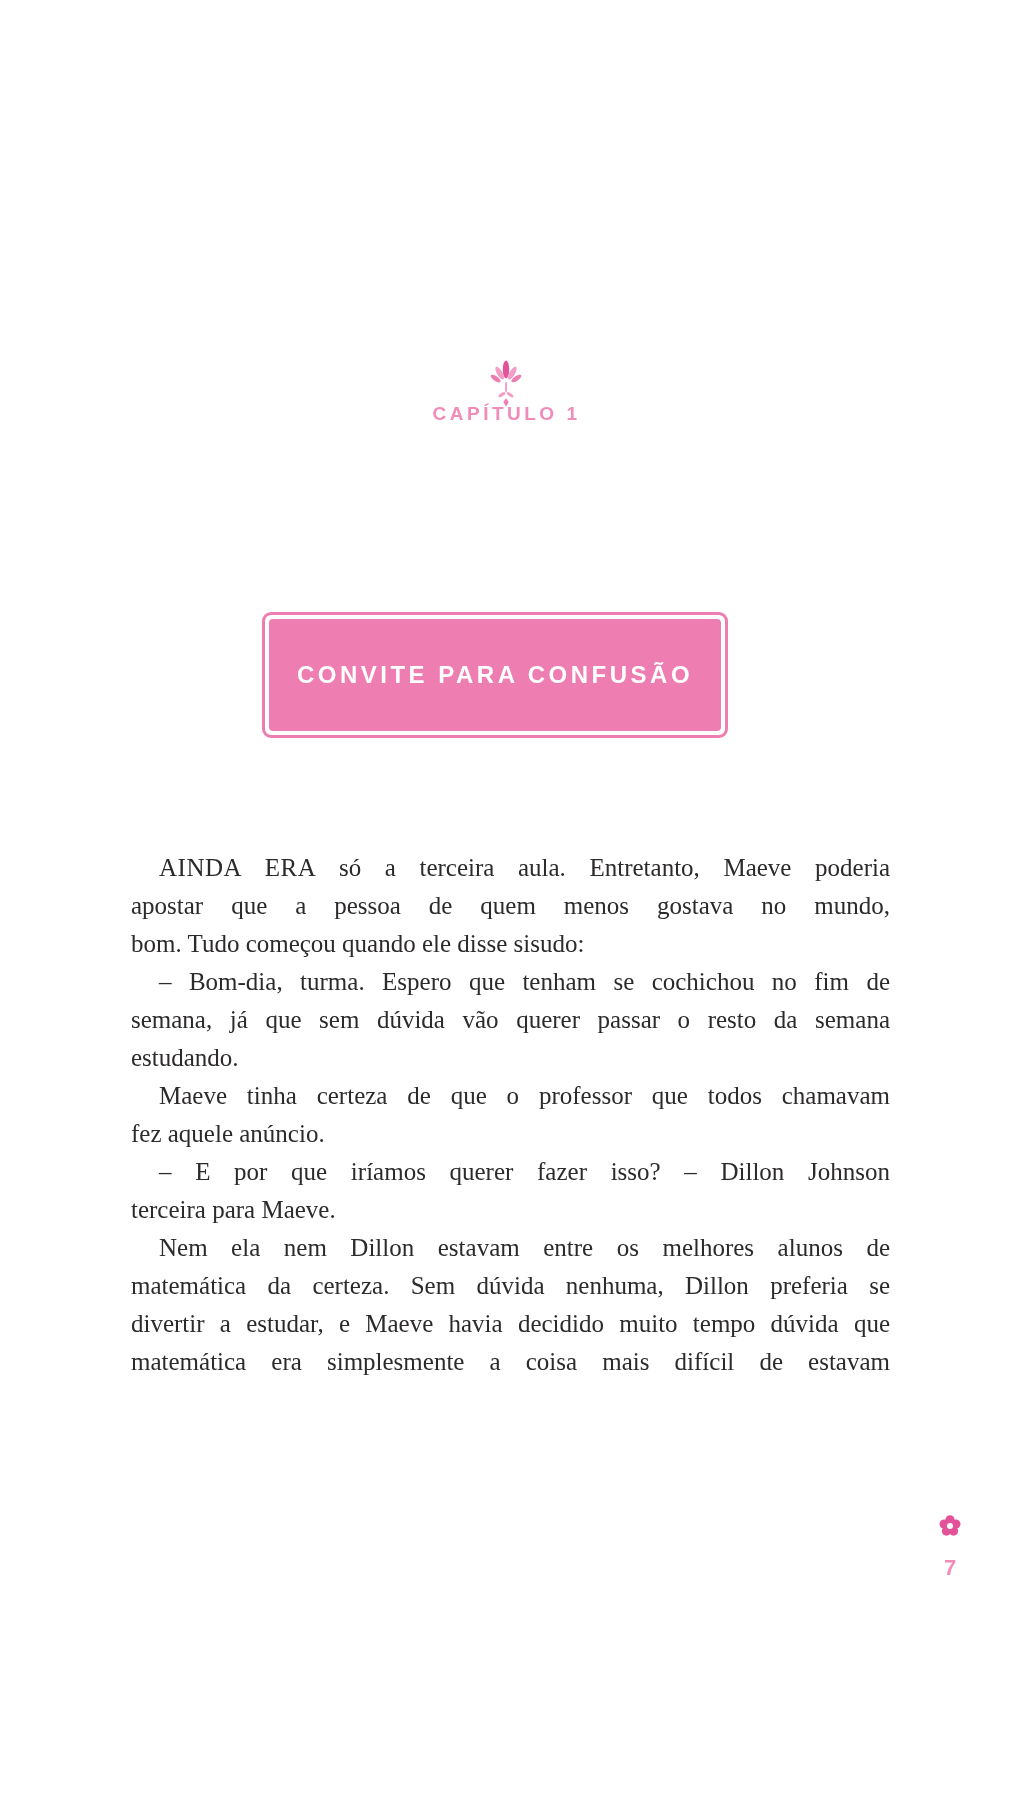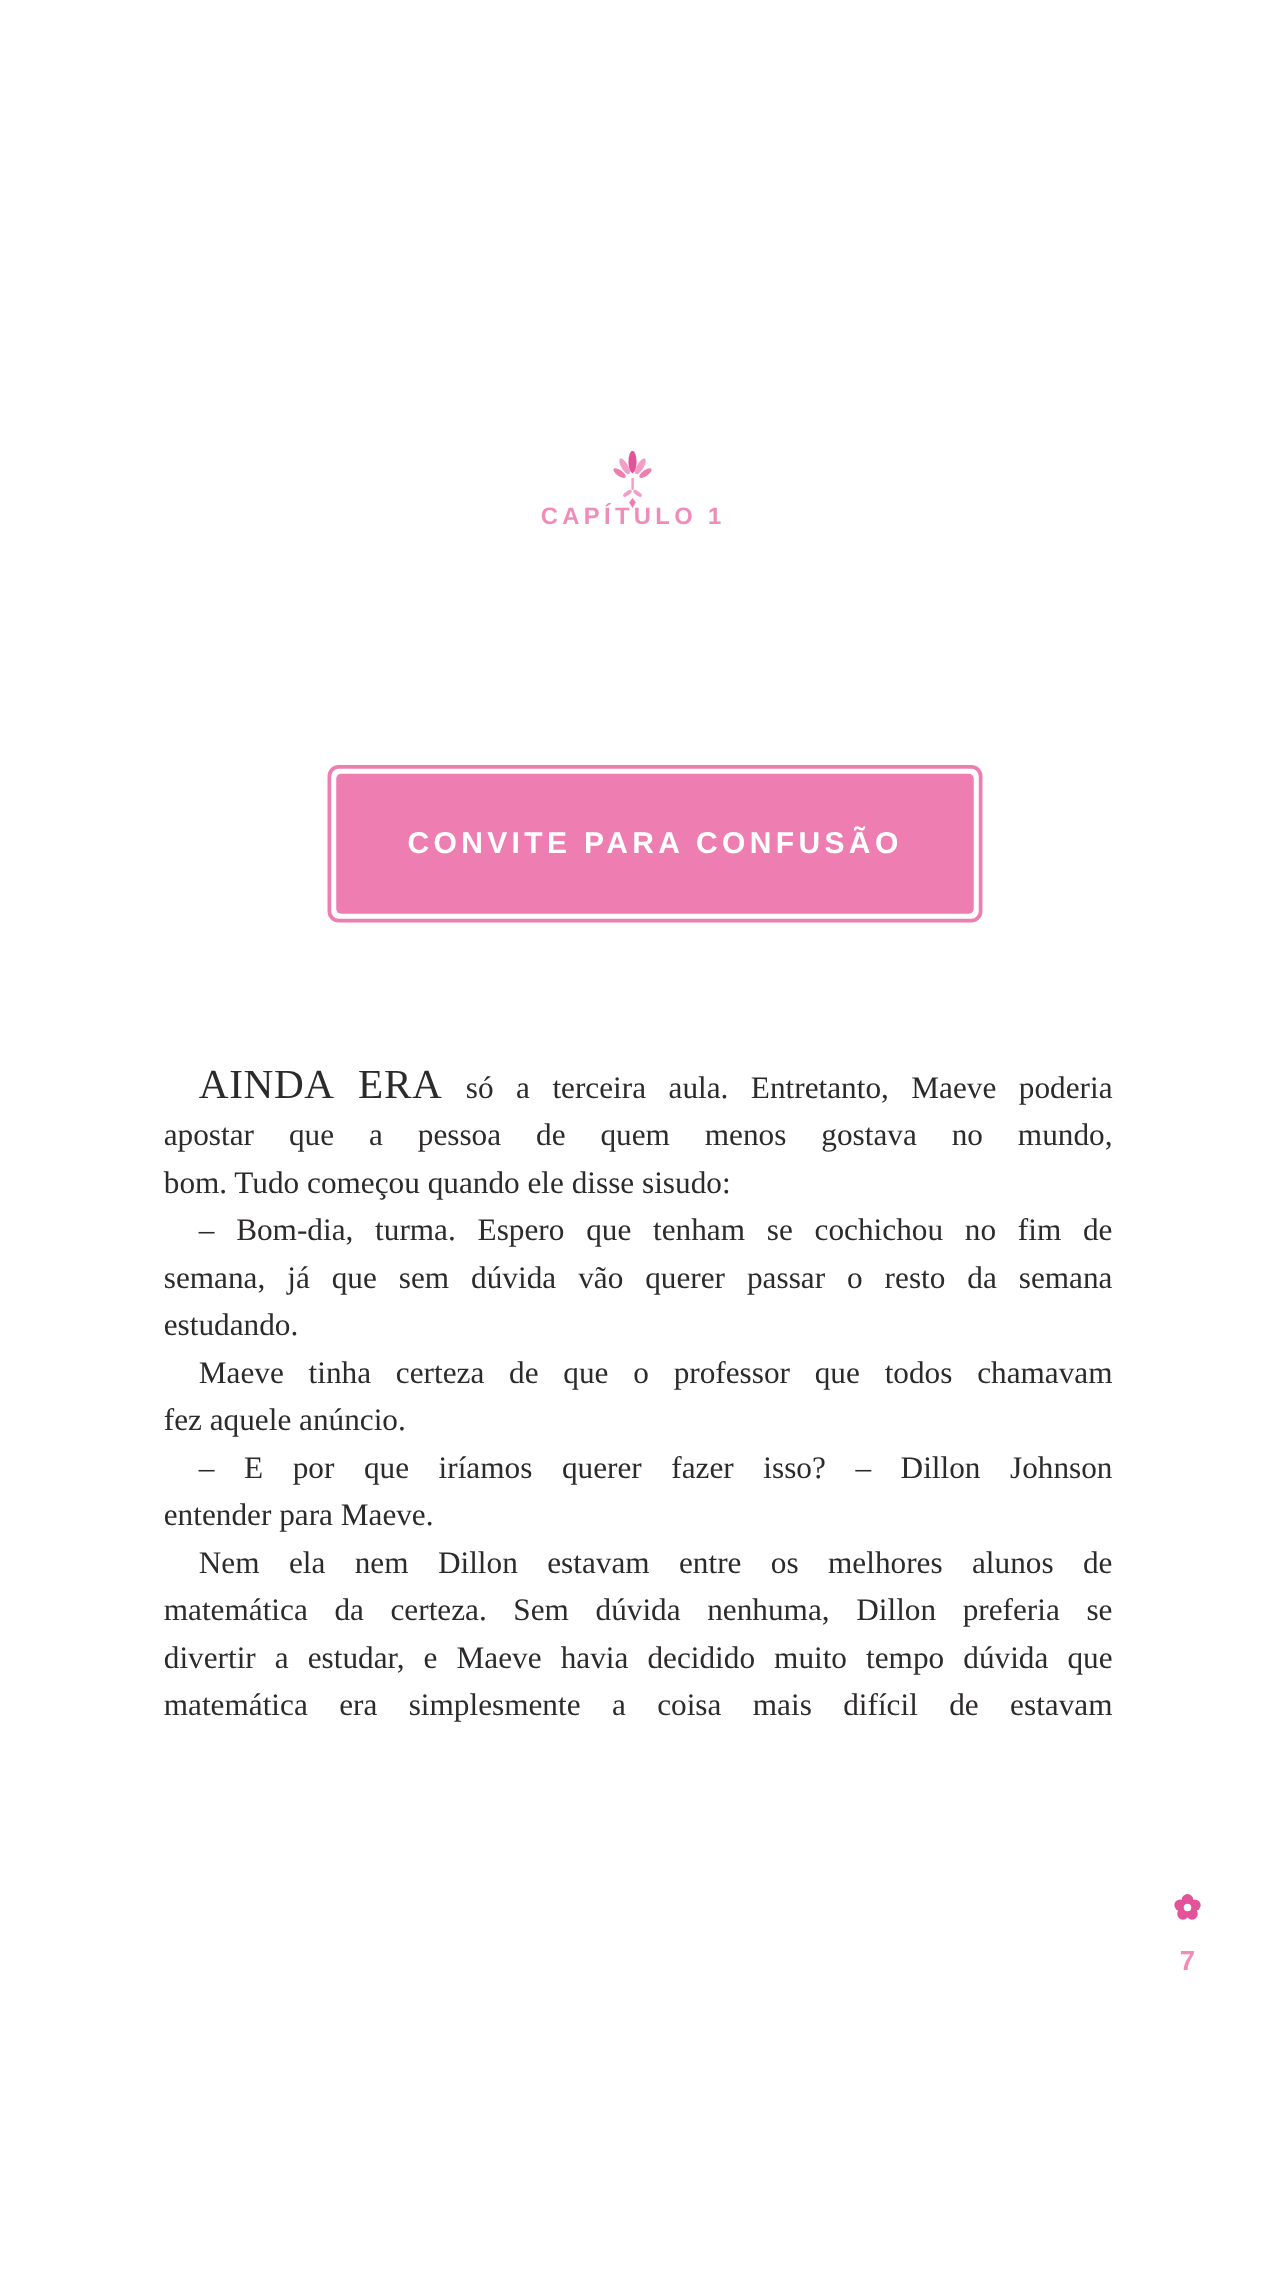--- a/index.html
+++ b/index.html
@@ -33,21 +33,21 @@
     font-family:"Liberation Sans","DejaVu Sans",sans-serif;
     font-weight:bold;
     font-size:19px;
     letter-spacing:3.5px;
     color:var(--light);
   }
   .title-box{
     position:absolute;
     top:612px;
     left:262px;
-    width:524px;
+    width:466px;
     height:126px;
     border:3px solid var(--accent);
     border-radius:9px;
     background:#ffffff;
     padding:4px;
   }
   .title-box-inner{
     width:100%;
     height:100%;
     background:var(--accent);
@@ -73,21 +73,21 @@
     line-height:38px;
     color:var(--ink);
   }
   .para .line{
     text-align:justify;
   }
   .para .line.first{
     padding-left:28px;
   }
   .lead{
-    font-size:33px;
+    font-size:25px;
     letter-spacing:0.5px;
   }
   .footer-mark{
     position:absolute;
     top:1514px;
     left:924px;
     width:52px;
     display:flex;
     flex-direction:column;
     align-items:center;
@@ -137,21 +137,21 @@
         <div class="line first" style="text-align-last: justify;">– Bom-dia, turma. Espero que tenham se cochichou no fim de</div>
         <div class="line" style="text-align-last: justify;">semana, já que sem dúvida vão querer passar o resto da semana</div>
         <div class="line" style="text-align-last: left;">estudando.</div>
       </div>
       <div class="para">
         <div class="line first" style="text-align-last: justify;">Maeve tinha certeza de que o professor que todos chamavam</div>
         <div class="line" style="text-align-last: left;">fez aquele anúncio.</div>
       </div>
       <div class="para">
         <div class="line first" style="text-align-last: justify;">– E por que iríamos querer fazer isso? – Dillon Johnson</div>
-        <div class="line" style="text-align-last: left;">entender para Maeve.</div>
+        <div class="line" style="text-align-last: left;">terceira para Maeve.</div>
       </div>
       <div class="para">
         <div class="line first" style="text-align-last: justify;">Nem ela nem Dillon estavam entre os melhores alunos de</div>
         <div class="line" style="text-align-last: justify;">matemática da certeza. Sem dúvida nenhuma, Dillon preferia se</div>
         <div class="line" style="text-align-last: justify;">divertir a estudar, e Maeve havia decidido muito tempo dúvida que</div>
         <div class="line" style="text-align-last: justify;">matemática era simplesmente a coisa mais difícil de estavam</div>
       </div>
     </div>
 
   <div class="footer-mark">

